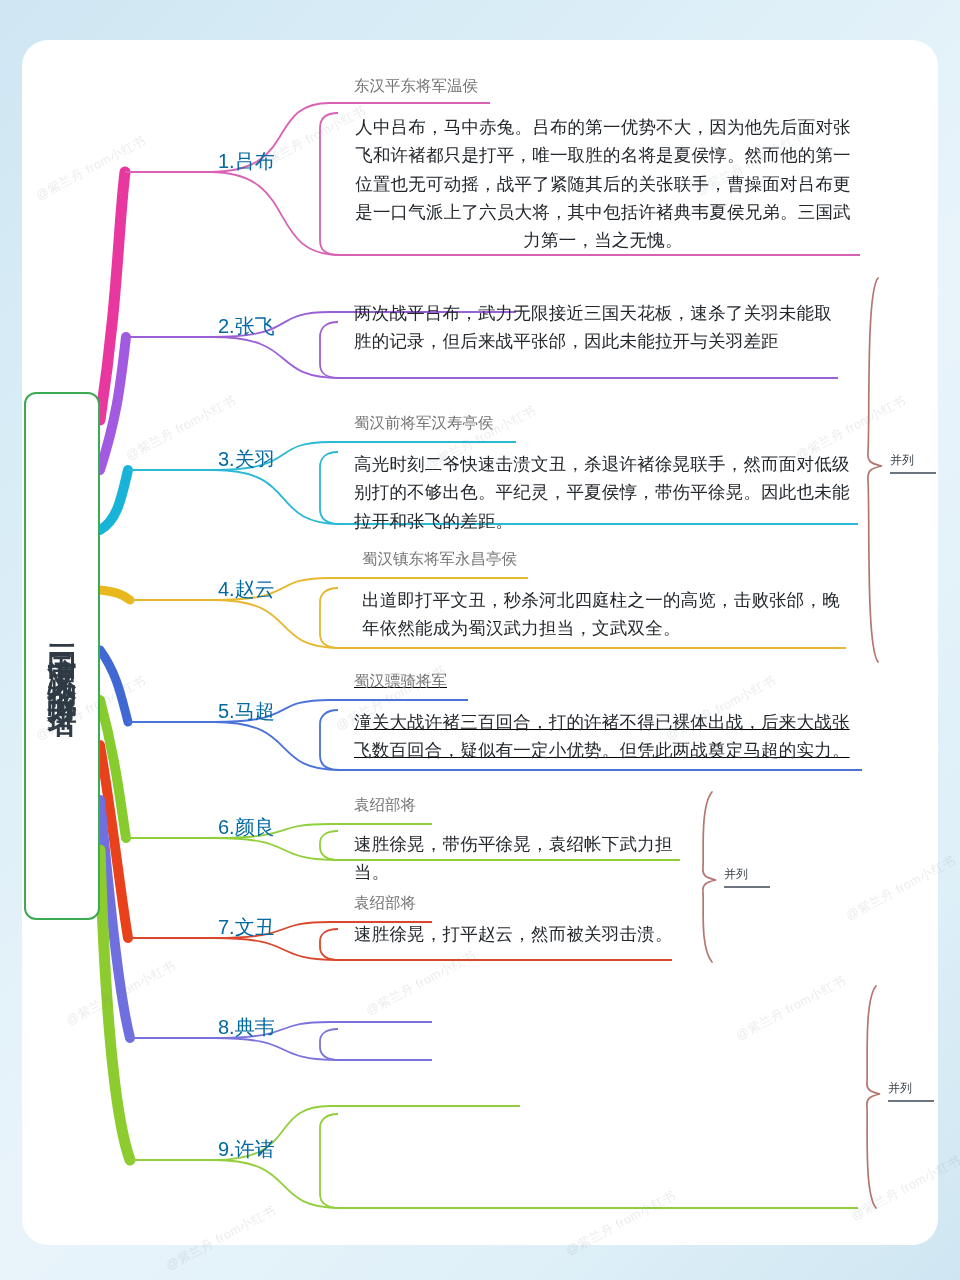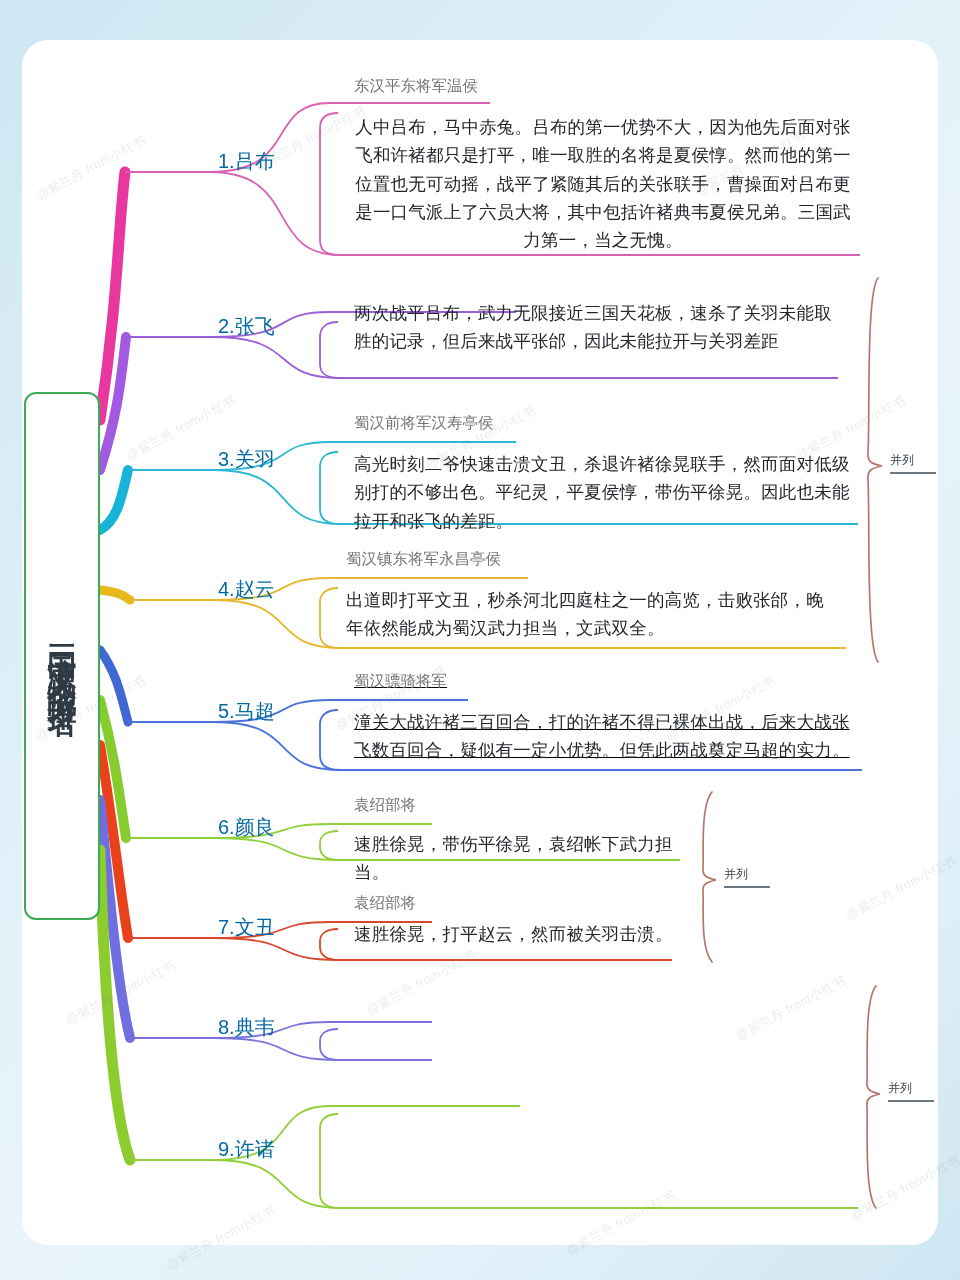--- a/index.html
+++ b/index.html
@@ -210,21 +210,21 @@
 
   <div class="leaf" style="left:352px; top:283px; width:495px;">
     <div class="leaf-body" style="margin-top:16px;">两次战平吕布，武力无限接近三国天花板，速杀了关羽未能取胜的记录，但后来战平张邰，因此未能拉开与关羽差距</div>
   </div>
 
   <div class="leaf" style="left:352px; top:413px; width:502px;">
     <div class="leaf-title">蜀汉前将军汉寿亭侯</div>
     <div class="leaf-body" style="margin-top:16px;">高光时刻二爷快速击溃文丑，杀退许褚徐晃联手，然而面对低级别打的不够出色。平纪灵，平夏侯惇，带伤平徐晃。因此也未能拉开和张飞的差距。</div>
   </div>
 
-  <div class="leaf" style="left:344px; top:549px; width:494px;">
+  <div class="leaf" style="left:360px; top:549px; width:494px;">
     <div class="leaf-title">蜀汉镇东将军永昌亭侯</div>
     <div class="leaf-body" style="margin-top:16px;">出道即打平文丑，秒杀河北四庭柱之一的高览，击败张邰，晚年依然能成为蜀汉武力担当，文武双全。</div>
   </div>
 
   <div class="leaf" style="left:352px; top:671px; width:504px;text-decoration:underline;">
     <div class="leaf-title">蜀汉骠骑将军</div>
     <div class="leaf-body" style="margin-top:16px;">潼关大战许褚三百回合，打的许褚不得已裸体出战，后来大战张飞数百回合，疑似有一定小优势。但凭此两战奠定马超的实力。</div>
   </div>
 
   <div class="leaf" style="left:352px; top:795px; width:340px;">

